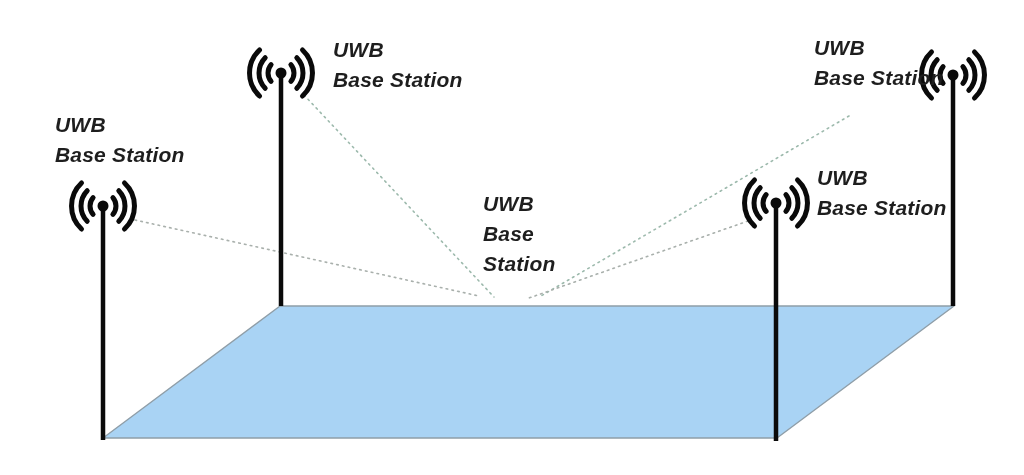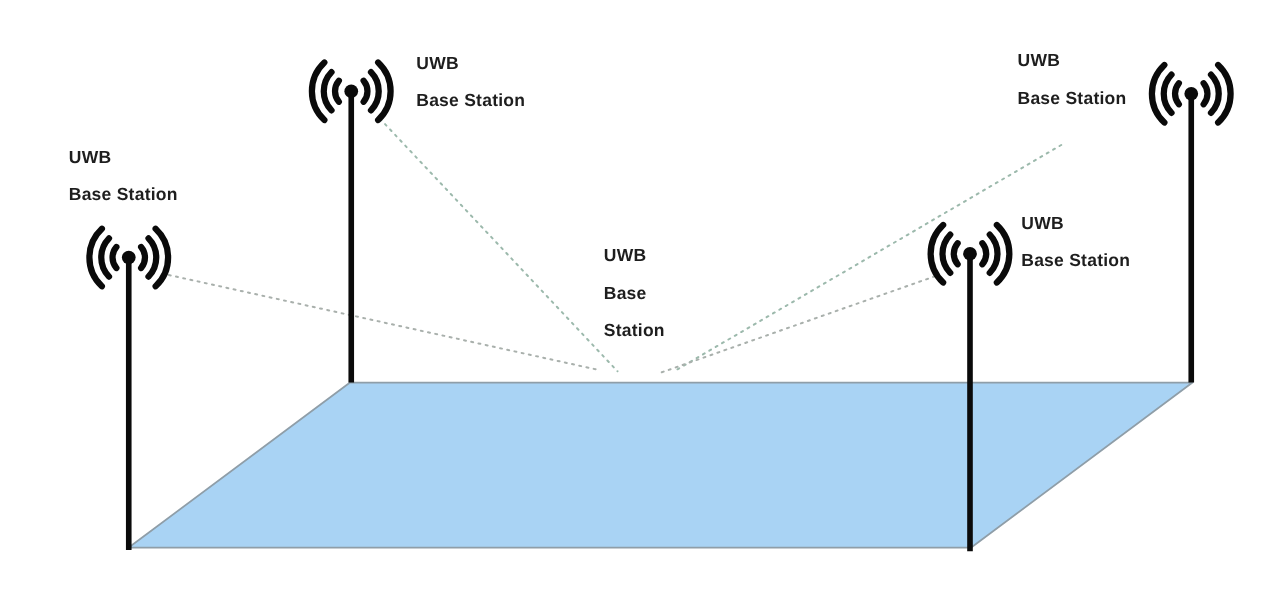--- a/index.html
+++ b/index.html
@@ -35,26 +35,27 @@
     fill:none;
     stroke-width:1.6;
     stroke-dasharray:1.6 4.3;
     stroke-linecap:round;
   }
   .dotline.green{ stroke:var(--ranging-line-green,#9fb8ad); }
   .dotline.gray{ stroke:var(--ranging-line-gray,#a9b0ac); }
   .bicon{ color:var(--icon,#0a0a0a); }
   .station-label{
     position:absolute;
-    font-size:14px;
+    font-size:21px;
     font-weight:700;
     line-height:30px;
     letter-spacing:0.2px;
     color:var(--text,#1e1e1e);
     white-space:nowrap;
+    font-style:italic;
   }
   .station-label div{ white-space:nowrap; }
 </style>
 </head>
 <body>
 
 <div class="stage">
 
   <svg width="1024" height="475" viewBox="0 0 1024 475">
     <defs>

